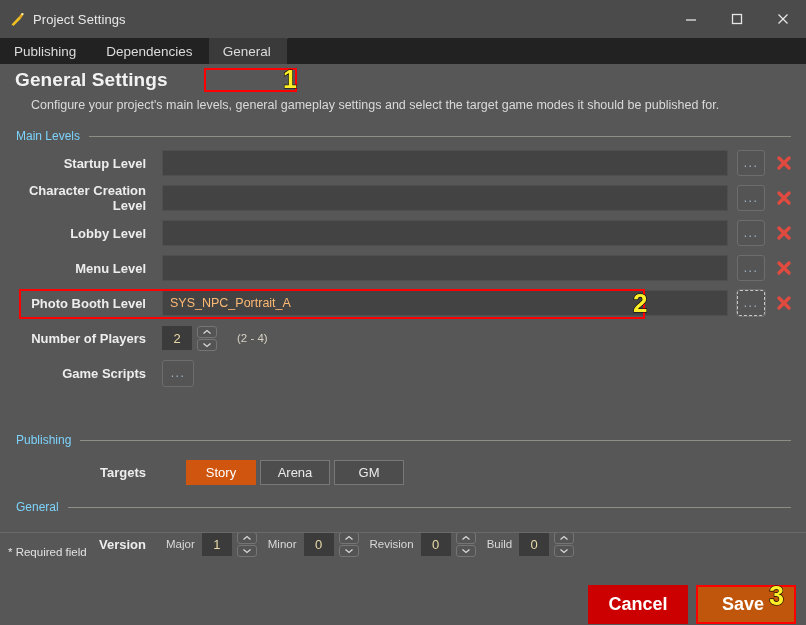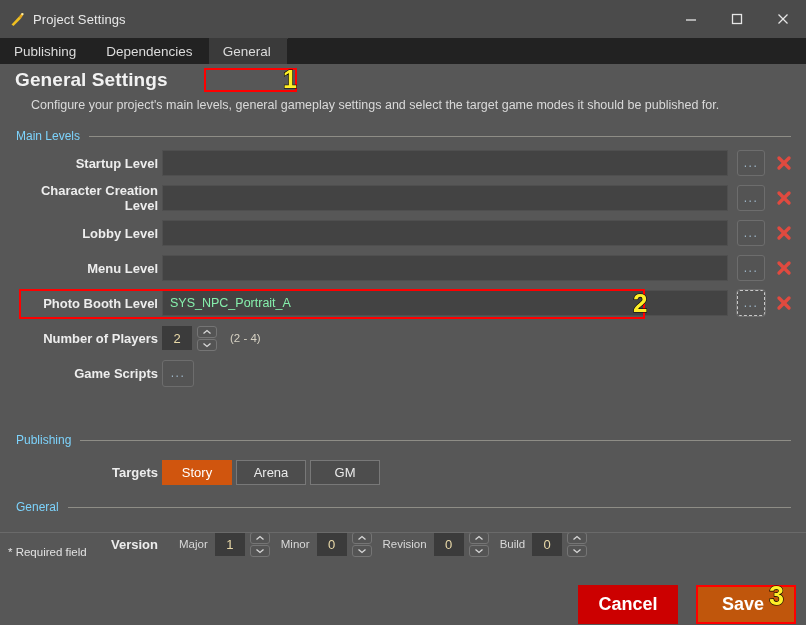--- a/index.html
+++ b/index.html
@@ -156,34 +156,34 @@
     align-items: center;
     height: 30px;
     margin-top: 5px;
   }
   .row-label {
     width: 152px;
     text-align: right;
     color: #ededed;
     font-size: 13px;
     font-weight: bold;
-    padding-right: 4px;
+    padding-right: 16px;
     box-sizing: border-box;
     flex: 0 0 auto;
   }
   .text-input {
     flex: 1 1 auto;
     height: 26px;
     background: #434343;
     border: 1px solid #4f4f4f;
     box-sizing: border-box;
     display: flex;
     align-items: center;
     padding-left: 7px;
-    color: #86efac;
+    color: #fdba74;
     font-size: 12.5px;
     margin-right: 9px;
   }
   .btn-dots {
     width: 28px;
     height: 26px;
     background: #545454;
     border: 1px solid #6d6d6d;
     border-radius: 3px;
     box-sizing: border-box;
@@ -254,26 +254,26 @@
     align-items: center;
     justify-content: center;
     color: #d8d8d8;
     font-size: 7px;
     line-height: 1;
   }
   .spin-btn.down { margin-top: 1px; }
   .hint {
     color: #d7d2c4;
     font-size: 11.5px;
-    margin-left: 13px;
-    flex: 0 0 auto;
-  }
-
-  
-  .seg-wrap { display: flex; flex: 0 0 auto; }
+    margin-left: 20px;
+    flex: 0 0 auto;
+  }
+
+  
+  .seg-wrap { display: flex; flex: 0 0 auto; margin-left: 24px; }
   .seg {
     min-width: 70px;
     height: 25px;
     background: #4d4d4d;
     border: 1px solid #787878;
     box-sizing: border-box;
     display: flex;
     align-items: center;
     justify-content: center;
     color: #eaeaea;
@@ -288,21 +288,21 @@
   }
 
   
   .v-label {
     color: #d8d8d8;
     font-size: 11.5px;
     margin-right: 7px;
     margin-left: 11px;
     flex: 0 0 auto;
   }
-  .v-label.first { margin-left: 17px; }
+  .v-label.first { margin-left: 4px; }
 
   
   .required {
     position: absolute;
     left: 8px;
     bottom: 76px;
     color: #e2e2e2;
     font-size: 11.5px;
   }
   .footer-sep {
@@ -322,21 +322,20 @@
   .big-btn {
     height: 39px;
     min-width: 100px;
     display: flex;
     align-items: center;
     justify-content: center;
     color: #ffffff;
     font-size: 18px;
     font-weight: bold;
     box-sizing: border-box;
-    margin-left: 10px;
   }
   .btn-cancel { background: #cc0000; margin-right: 8px; padding: 0 16px; }
   .btn-save {
     background: #c0560c;
     border: 2px solid #ff0000;
     padding: 0 24px 0 18px;
     position: relative;
   }
 </style>
 </head>

